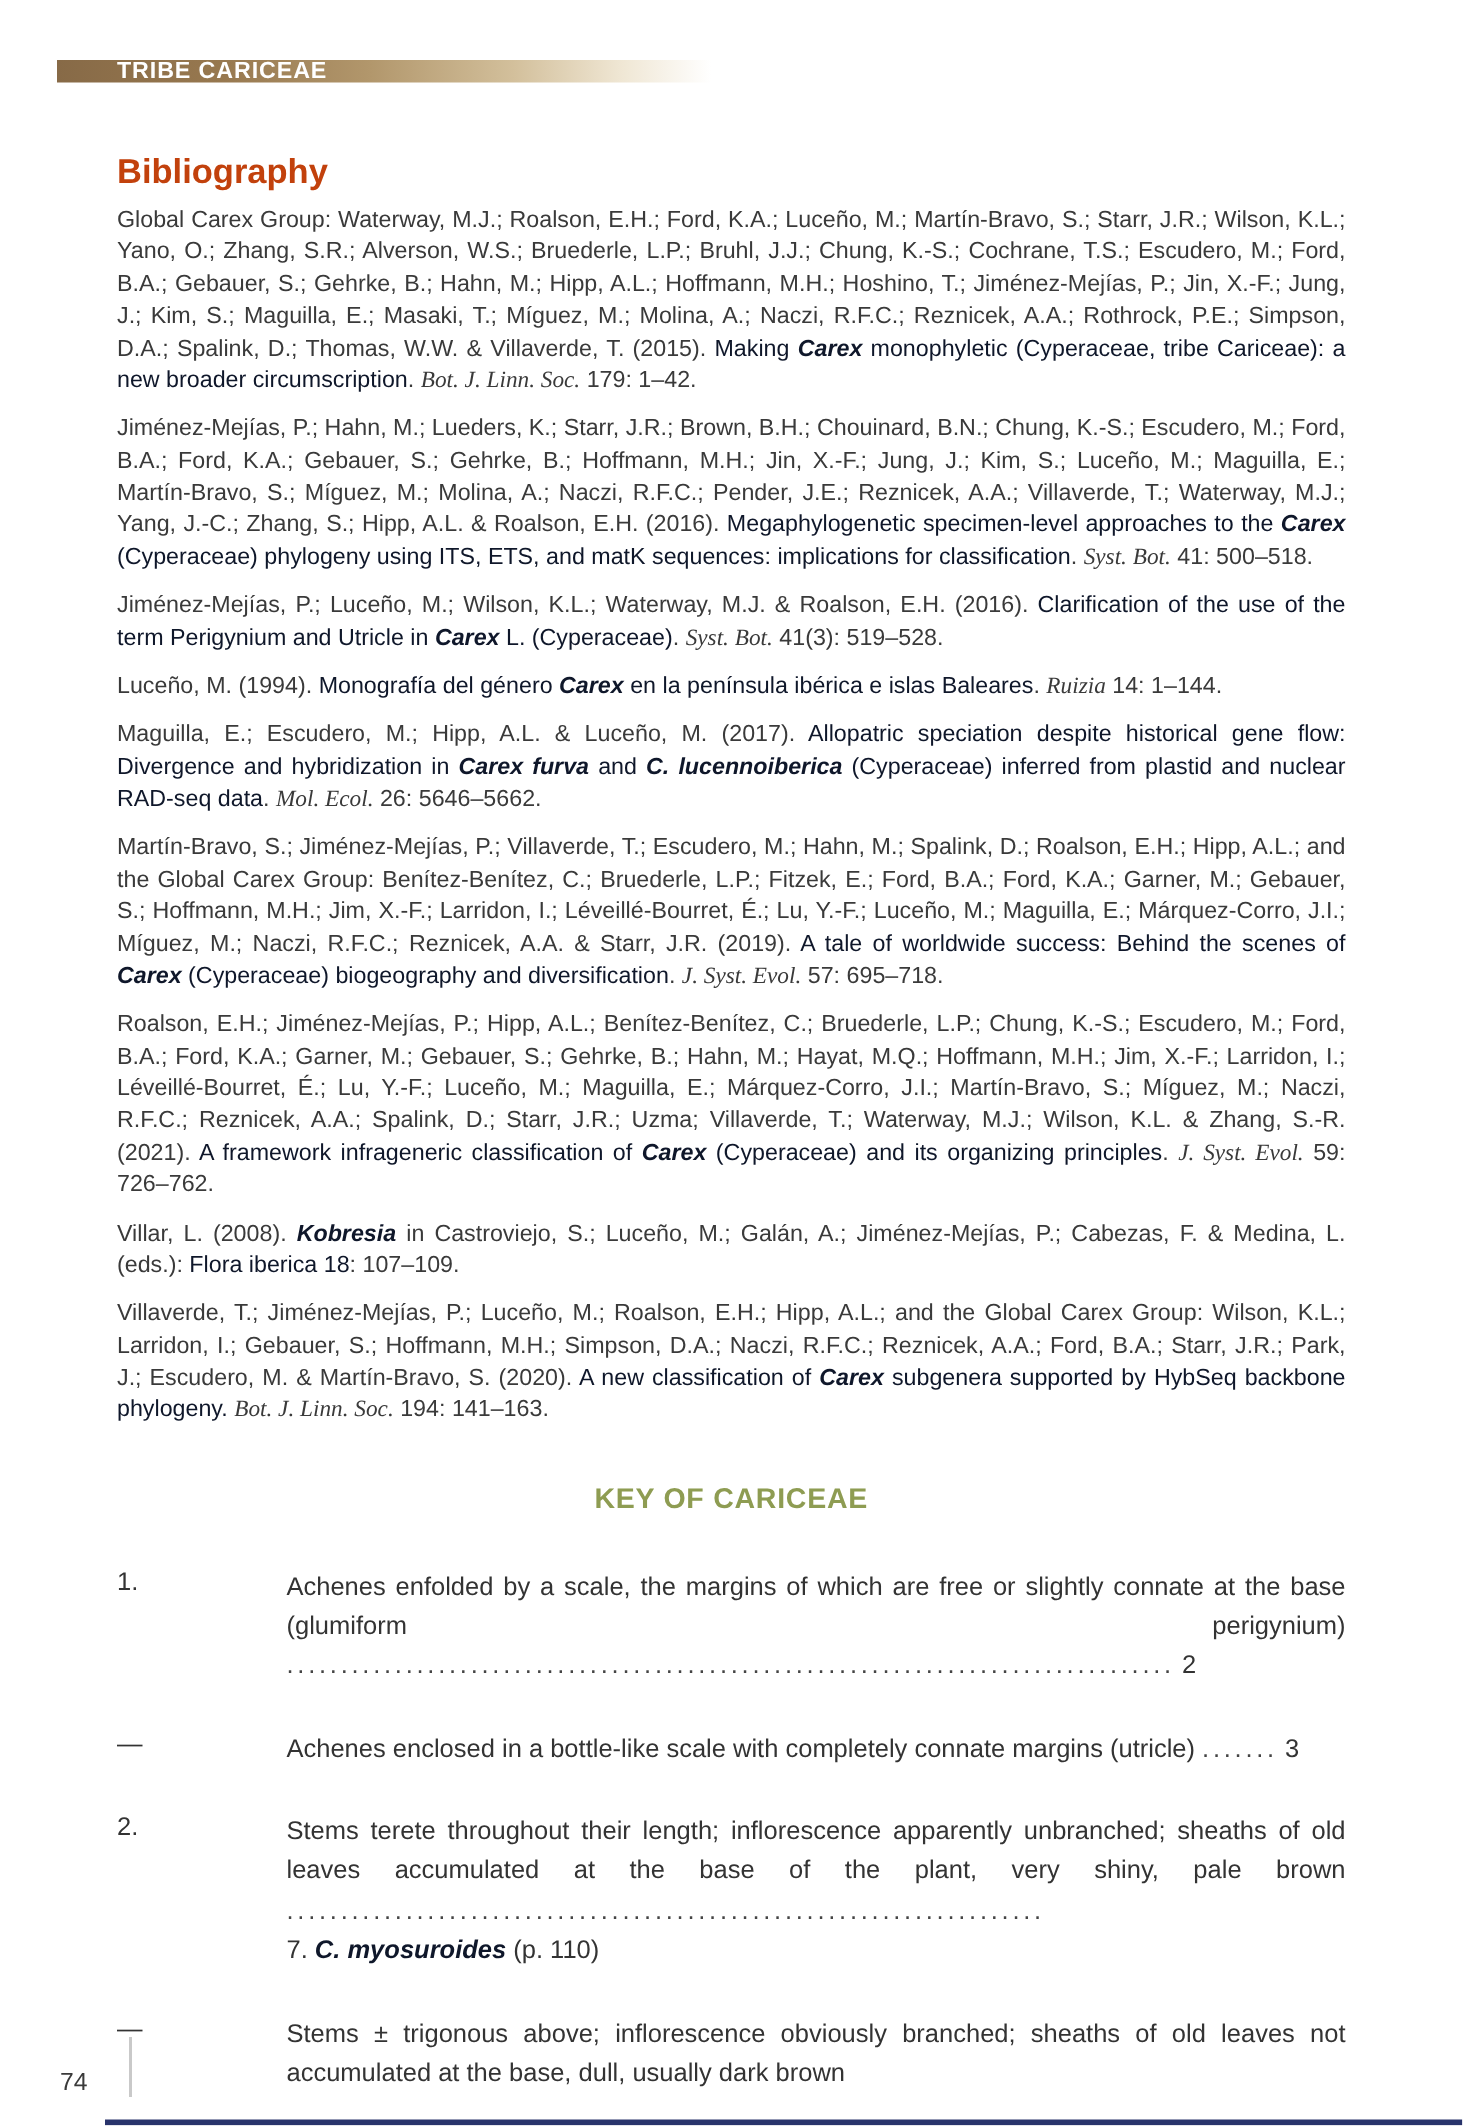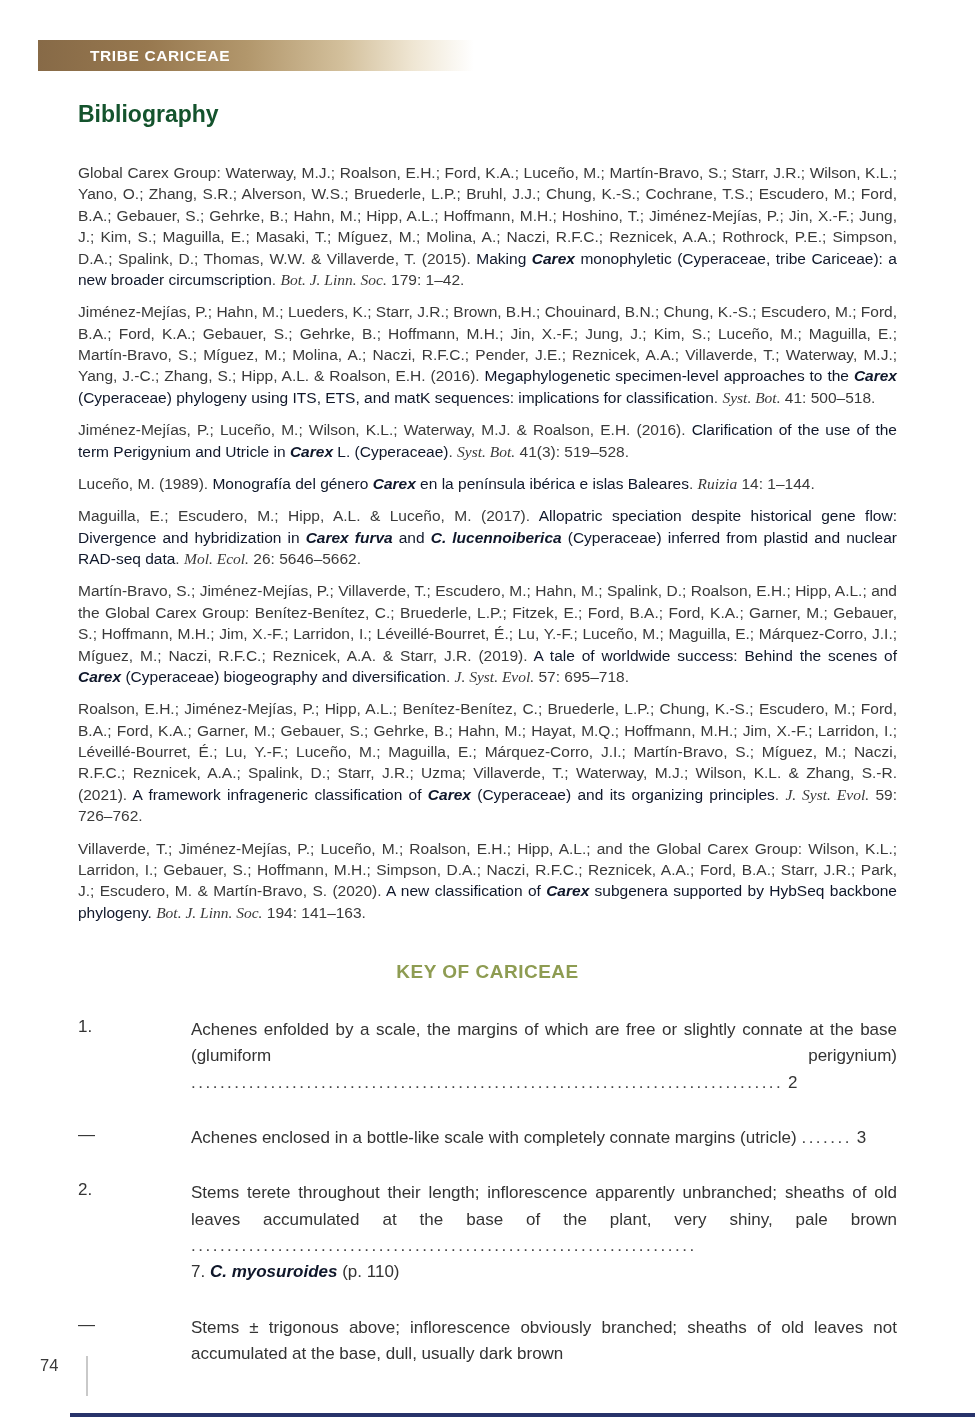--- a/index.html
+++ b/index.html
@@ -13,47 +13,46 @@
     background: #ffffff;
     overflow: hidden;
   }
 
   
   .banner {
     position: absolute;
     top: 40px;
     left: 38px;
     width: 436px;
-    height: 31px;
+    height: 15px;
     background: linear-gradient(to right, #876a47 0%, #97784f 25%, #b2976c 48%, #d3c09c 70%, #efe6d3 86%, #ffffff 100%);
     display: flex;
     align-items: center;
-    padding-left: 12px;
   }
   .banner-text {
     color: #ffffff;
     font-weight: bold;
     font-size: 15.5px;
     letter-spacing: 0.6px;
     padding-left: 40px;
   }
 
   
   .content {
     position: absolute;
     left: 78px;
     top: 101px;
     width: 819px;
   }
 
   .bib-title {
-    color: #14532d;
+    color: #c2410c;
     font-size: 23px;
     font-weight: 600;
-    margin-bottom: 34px;
+    margin-bottom: 8px;
   }
 
   .bib-entry {
     font-size: 15.5px;
     line-height: 1.38;
     text-align: justify;
     color: #3a3a3a;
     margin-bottom: 11px;
   }
 
@@ -94,21 +93,21 @@
   }
   .key-target { white-space: nowrap; }
 
   
   .page-footer {
     position: absolute;
     left: 40px;
     top: 1356px;
     height: 42px;
     display: flex;
-    align-items: flex-start;
+    align-items: flex-end;
     gap: 28px;
   }
   .page-number { font-size: 16.5px; font-weight: 500; color: #3a3a3a; }
   .footer-rule { display: inline-block; width: 2px; height: 40px; background: #c9c9c9; }
 
   .bottom-edge {
     position: absolute;
     left: 70px;
     right: 0;
     bottom: 0;
@@ -128,29 +127,30 @@
   <main class="content">
     <h1 class="bib-title">Bibliography</h1>
 
     <section id="bib-list" class="bib-list">
   <p class="bib-entry"><span class="run-p">Global Carex Group: Waterway, M.J.; Roalson, E.H.; Ford, K.A.; Luceño, M.; Martín-Bravo, S.; Starr, J.R.; Wilson, K.L.; Yano, O.; Zhang, S.R.; Alverson, W.S.; Bruederle, L.P.; Bruhl, J.J.; Chung, K.-S.; Cochrane, T.S.; Escudero, M.; Ford, B.A.; Gebauer, S.; Gehrke, B.; Hahn, M.; Hipp, A.L.; Hoffmann, M.H.; Hoshino, T.; Jiménez-Mejías, P.; Jin, X.-F.; Jung, J.; Kim, S.; Maguilla, E.; Masaki, T.; Míguez, M.; Molina, A.; Naczi, R.F.C.; Reznicek, A.A.; Rothrock, P.E.; Simpson, D.A.; Spalink, D.; Thomas, W.W. &amp; Villaverde, T. (2015). </span><span class="run-b">Making </span><span class="run-bi">Carex</span><span class="run-b"> monophyletic (Cyperaceae, tribe Cariceae): a new broader circumscription</span><span class="run-p">. </span><span class="run-i">Bot. J. Linn. Soc.</span><span class="run-p"> 179: 1–42.</span></p>
 
   <p class="bib-entry"><span class="run-p">Jiménez-Mejías, P.; Hahn, M.; Lueders, K.; Starr, J.R.; Brown, B.H.; Chouinard, B.N.; Chung, K.-S.; Escudero, M.; Ford, B.A.; Ford, K.A.; Gebauer, S.; Gehrke, B.; Hoffmann, M.H.; Jin, X.-F.; Jung, J.; Kim, S.; Luceño, M.; Maguilla, E.; Martín-Bravo, S.; Míguez, M.; Molina, A.; Naczi, R.F.C.; Pender, J.E.; Reznicek, A.A.; Villaverde, T.; Waterway, M.J.; Yang, J.-C.; Zhang, S.; Hipp, A.L. &amp; Roalson, E.H. (2016). </span><span class="run-b">Megaphylogenetic specimen-level approaches to the </span><span class="run-bi">Carex</span><span class="run-b"> (Cyperaceae) phylogeny using ITS, ETS, and matK sequences: implications for classification</span><span class="run-p">. </span><span class="run-i">Syst. Bot.</span><span class="run-p"> 41: 500–518.</span></p>
 
   <p class="bib-entry"><span class="run-p">Jiménez-Mejías, P.; Luceño, M.; Wilson, K.L.; Waterway, M.J. &amp; Roalson, E.H. (2016). </span><span class="run-b">Clarification of the use of the term Perigynium and Utricle in </span><span class="run-bi">Carex</span><span class="run-b"> L. (Cyperaceae)</span><span class="run-p">. </span><span class="run-i">Syst. Bot.</span><span class="run-p"> 41(3): 519–528.</span></p>
 
-  <p class="bib-entry"><span class="run-p">Luceño, M. (1989). </span><span class="run-b">Monografía del género </span><span class="run-bi">Carex</span><span class="run-b"> en la península ibérica e islas Baleares</span><span class="run-p">. </span><span class="run-i">Ruizia</span><span class="run-p"> 14: 1–144.</span></p>
+  <p class="bib-entry"><span class="run-p">Luceño, M. (1994). </span><span class="run-b">Monografía del género </span><span class="run-bi">Carex</span><span class="run-b"> en la península ibérica e islas Baleares</span><span class="run-p">. </span><span class="run-i">Ruizia</span><span class="run-p"> 14: 1–144.</span></p>
 
 
   <p class="bib-entry"><span class="run-p">Maguilla, E.; Escudero, M.; Hipp, A.L. &amp; Luceño, M. (2017). </span><span class="run-b">Allopatric speciation despite historical gene flow: Divergence and hybridization in </span><span class="run-bi">Carex furva</span><span class="run-b"> and </span><span class="run-bi">C. lucennoiberica</span><span class="run-b"> (Cyperaceae) inferred from plastid and nuclear RAD-seq data</span><span class="run-p">. </span><span class="run-i">Mol. Ecol.</span><span class="run-p"> 26: 5646–5662.</span></p>
 
   <p class="bib-entry"><span class="run-p">Martín-Bravo, S.; Jiménez-Mejías, P.; Villaverde, T.; Escudero, M.; Hahn, M.; Spalink, D.; Roalson, E.H.; Hipp, A.L.; and the Global Carex Group: Benítez-Benítez, C.; Bruederle, L.P.; Fitzek, E.; Ford, B.A.; Ford, K.A.; Garner, M.; Gebauer, S.; Hoffmann, M.H.; Jim, X.-F.; Larridon, I.; Léveillé-Bourret, É.; Lu, Y.-F.; Luceño, M.; Maguilla, E.; Márquez-Corro, J.I.; Míguez, M.; Naczi, R.F.C.; Reznicek, A.A. &amp; Starr, J.R. (2019). </span><span class="run-b">A tale of worldwide success: Behind the scenes of </span><span class="run-bi">Carex</span><span class="run-b"> (Cyperaceae) biogeography and diversification</span><span class="run-p">. </span><span class="run-i">J. Syst. Evol.</span><span class="run-p"> 57: 695–718.</span></p>
 
   <p class="bib-entry"><span class="run-p">Roalson, E.H.; Jiménez-Mejías, P.; Hipp, A.L.; Benítez-Benítez, C.; Bruederle, L.P.; Chung, K.-S.; Escudero, M.; Ford, B.A.; Ford, K.A.; Garner, M.; Gebauer, S.; Gehrke, B.; Hahn, M.; Hayat, M.Q.; Hoffmann, M.H.; Jim, X.-F.; Larridon, I.; Léveillé-Bourret, É.; Lu, Y.-F.; Luceño, M.; Maguilla, E.; Márquez-Corro, J.I.; Martín-Bravo, S.; Míguez, M.; Naczi, R.F.C.; Reznicek, A.A.; Spalink, D.; Starr, J.R.; Uzma; Villaverde, T.; Waterway, M.J.; Wilson, K.L. &amp; Zhang, S.-R. (2021). </span><span class="run-b">A framework infrageneric classification of </span><span class="run-bi">Carex</span><span class="run-b"> (Cyperaceae) and its organizing principles</span><span class="run-p">. </span><span class="run-i">J. Syst. Evol.</span><span class="run-p"> 59: 726–762.</span></p>
 
+  <p class="bib-entry"><span class="run-p">Villar, L. (2008). </span><span class="run-bi">Kobresia</span><span class="run-p"> in Castroviejo, S.; Luceño, M.; Galán, A.; Jiménez-Mejías, P.; Cabezas, F. &amp; Medina, L. (eds.): </span><span class="run-b">Flora iberica 18</span><span class="run-p">: 107–109.</span></p>
 
   <p class="bib-entry"><span class="run-p">Villaverde, T.; Jiménez-Mejías, P.; Luceño, M.; Roalson, E.H.; Hipp, A.L.; and the Global Carex Group: Wilson, K.L.; Larridon, I.; Gebauer, S.; Hoffmann, M.H.; Simpson, D.A.; Naczi, R.F.C.; Reznicek, A.A.; Ford, B.A.; Starr, J.R.; Park, J.; Escudero, M. &amp; Martín-Bravo, S. (2020). </span><span class="run-b">A new classification of </span><span class="run-bi">Carex</span><span class="run-b"> subgenera supported by HybSeq backbone phylogeny.</span><span class="run-p"> </span><span class="run-i">Bot. J. Linn. Soc.</span><span class="run-p"> 194: 141–163.</span></p>
 </section>
 
     <h2 class="key-title">KEY OF CARICEAE</h2>
 
     <section id="key-list" class="key-list">
   <div class="key-item">
     <span class="key-num">1.</span>
     <p class="key-text"><span class="key-runs"><span class="run-p">Achenes enfolded by a scale, the margins of which are free or slightly connate at the base (glumiform perigynium) </span></span><span class="dots">..................................................................................</span><span class="key-target"><span class="run-p"> 2</span></span></p>

